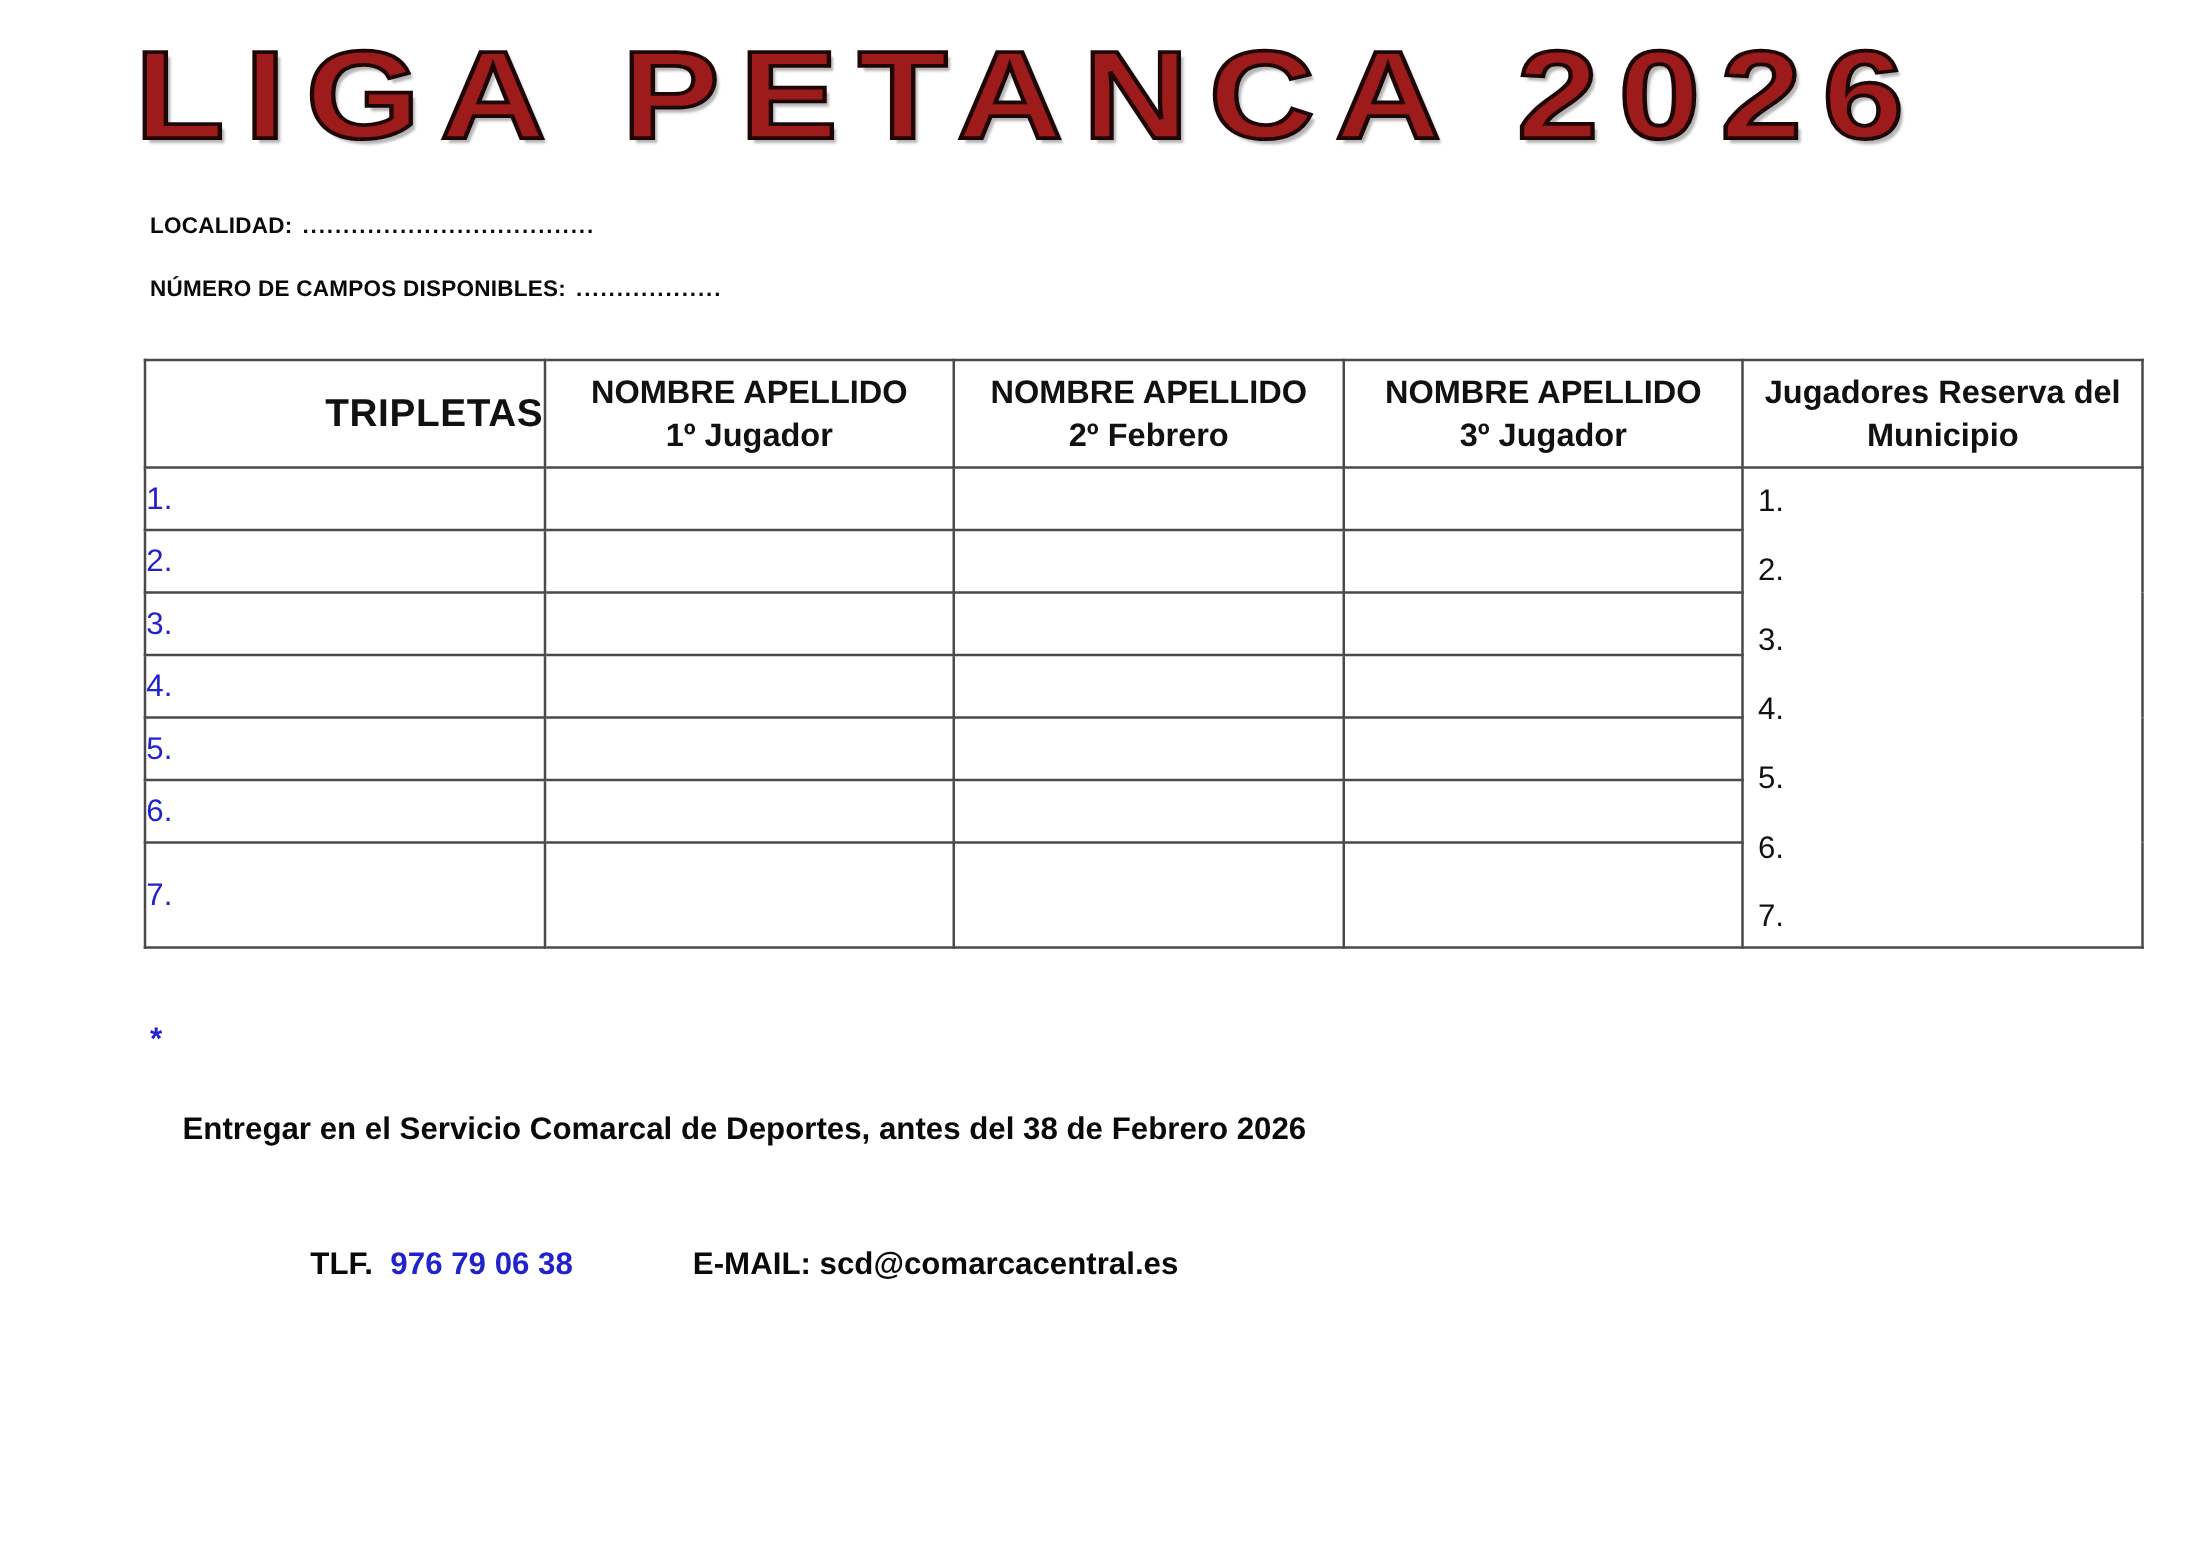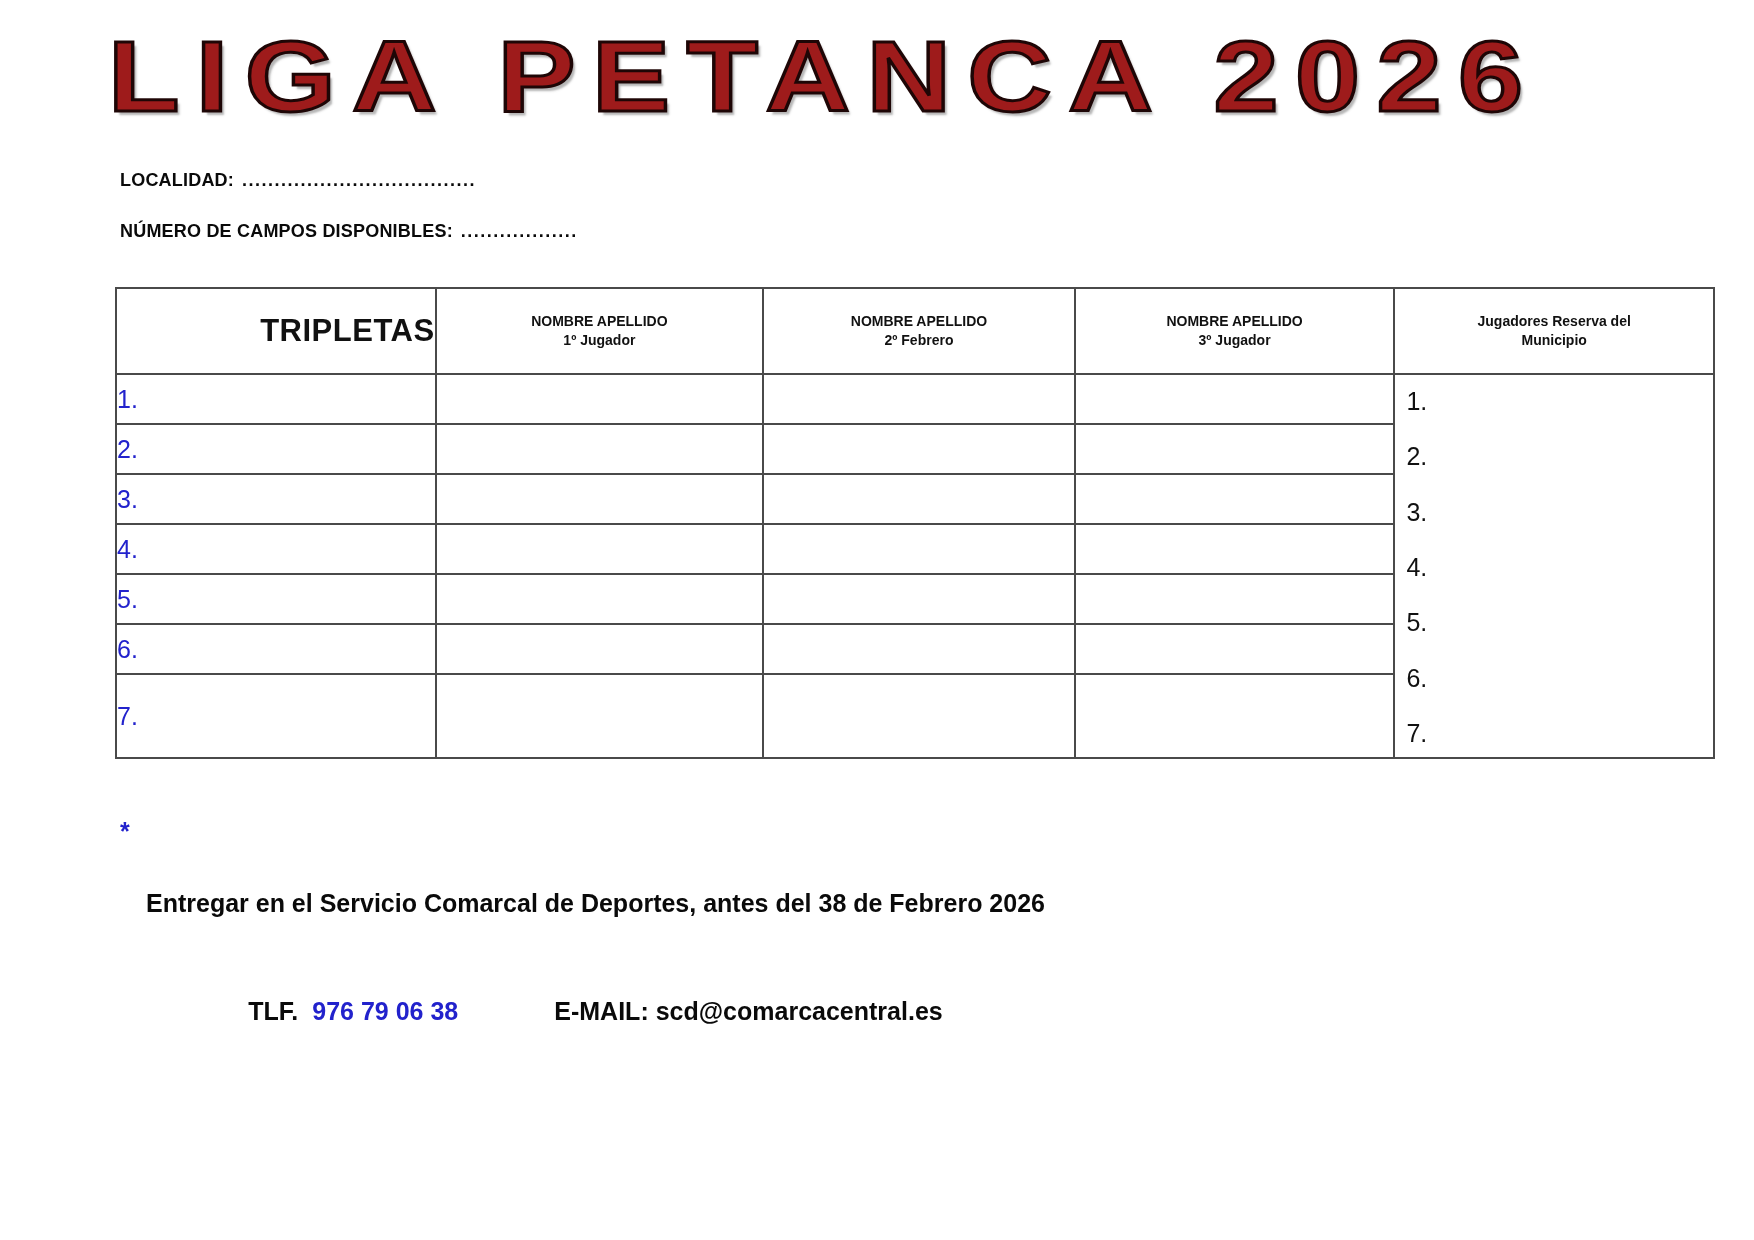--- a/index.html
+++ b/index.html
@@ -55,21 +55,21 @@
     background:var(--header-orange,#F4B183);
     font-size:31px;
     font-weight:bold;
     padding-left:14px;
     letter-spacing:0.5px;
     text-align:right;
   }
   td.head{
     text-align:center;
     font-weight:bold;
-    font-size:14px;
+    font-size:26px;
     line-height:1.35;
   }
   tr.header-row{height:86px;}
   tr.body-row{height:50px;}
   tr.body-row-last{height:84px;}
   td.rownum{
     color:var(--accent-blue,#2222CC);
     font-size:25px;
     padding-left:11px;
     font-weight:normal;

